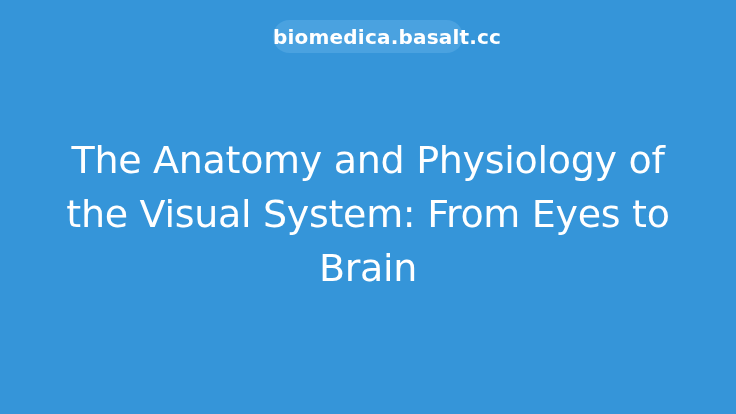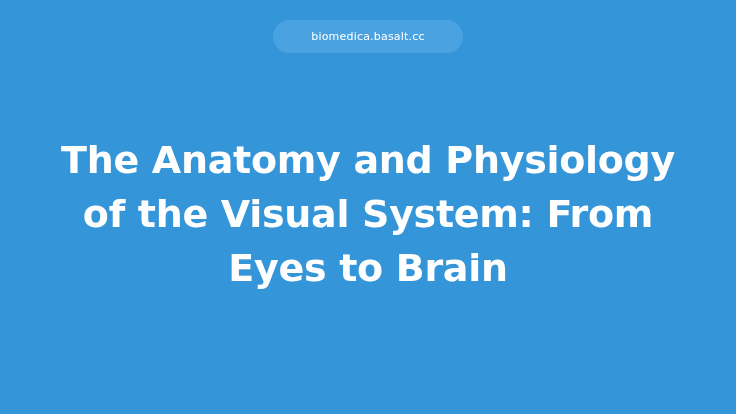--- a/index.html
+++ b/index.html
@@ -5,27 +5,27 @@
     html, body { margin:0; padding:0; }
     body {
       width:736px; height:414px; overflow:hidden;
       background:#3595d9;
       font-family:"DejaVu Sans", sans-serif;
       position:relative;
     }
     .pill {
       position:absolute; left:273px; top:20px; width:190px; height:33px;
       border-radius:17px; background:#4aa2e0;
-      display:flex; align-items:center; justify-content:center;
-      color:#ffffff; font-size:11px; font-weight:normal; letter-spacing:0.2px;
+      display:flex; align-items:center; justify-content:flex-start;
+      color:#ffffff; font-size:20px; font-weight:bold; letter-spacing:0.2px;
     }
     .title {
       position:absolute; left:60px; right:60px; top:108px;
       text-align:center; color:#ffffff;
-      font-size:38px; font-weight:bold; line-height:54px;
+      font-size:38px; font-weight:normal; line-height:54px;
       letter-spacing:-0.3px;
     }
   </style>
 </head>
 <body>
 
 <div class="pill">
   <span>biomedica.basalt.cc</span>
 </div>
 

